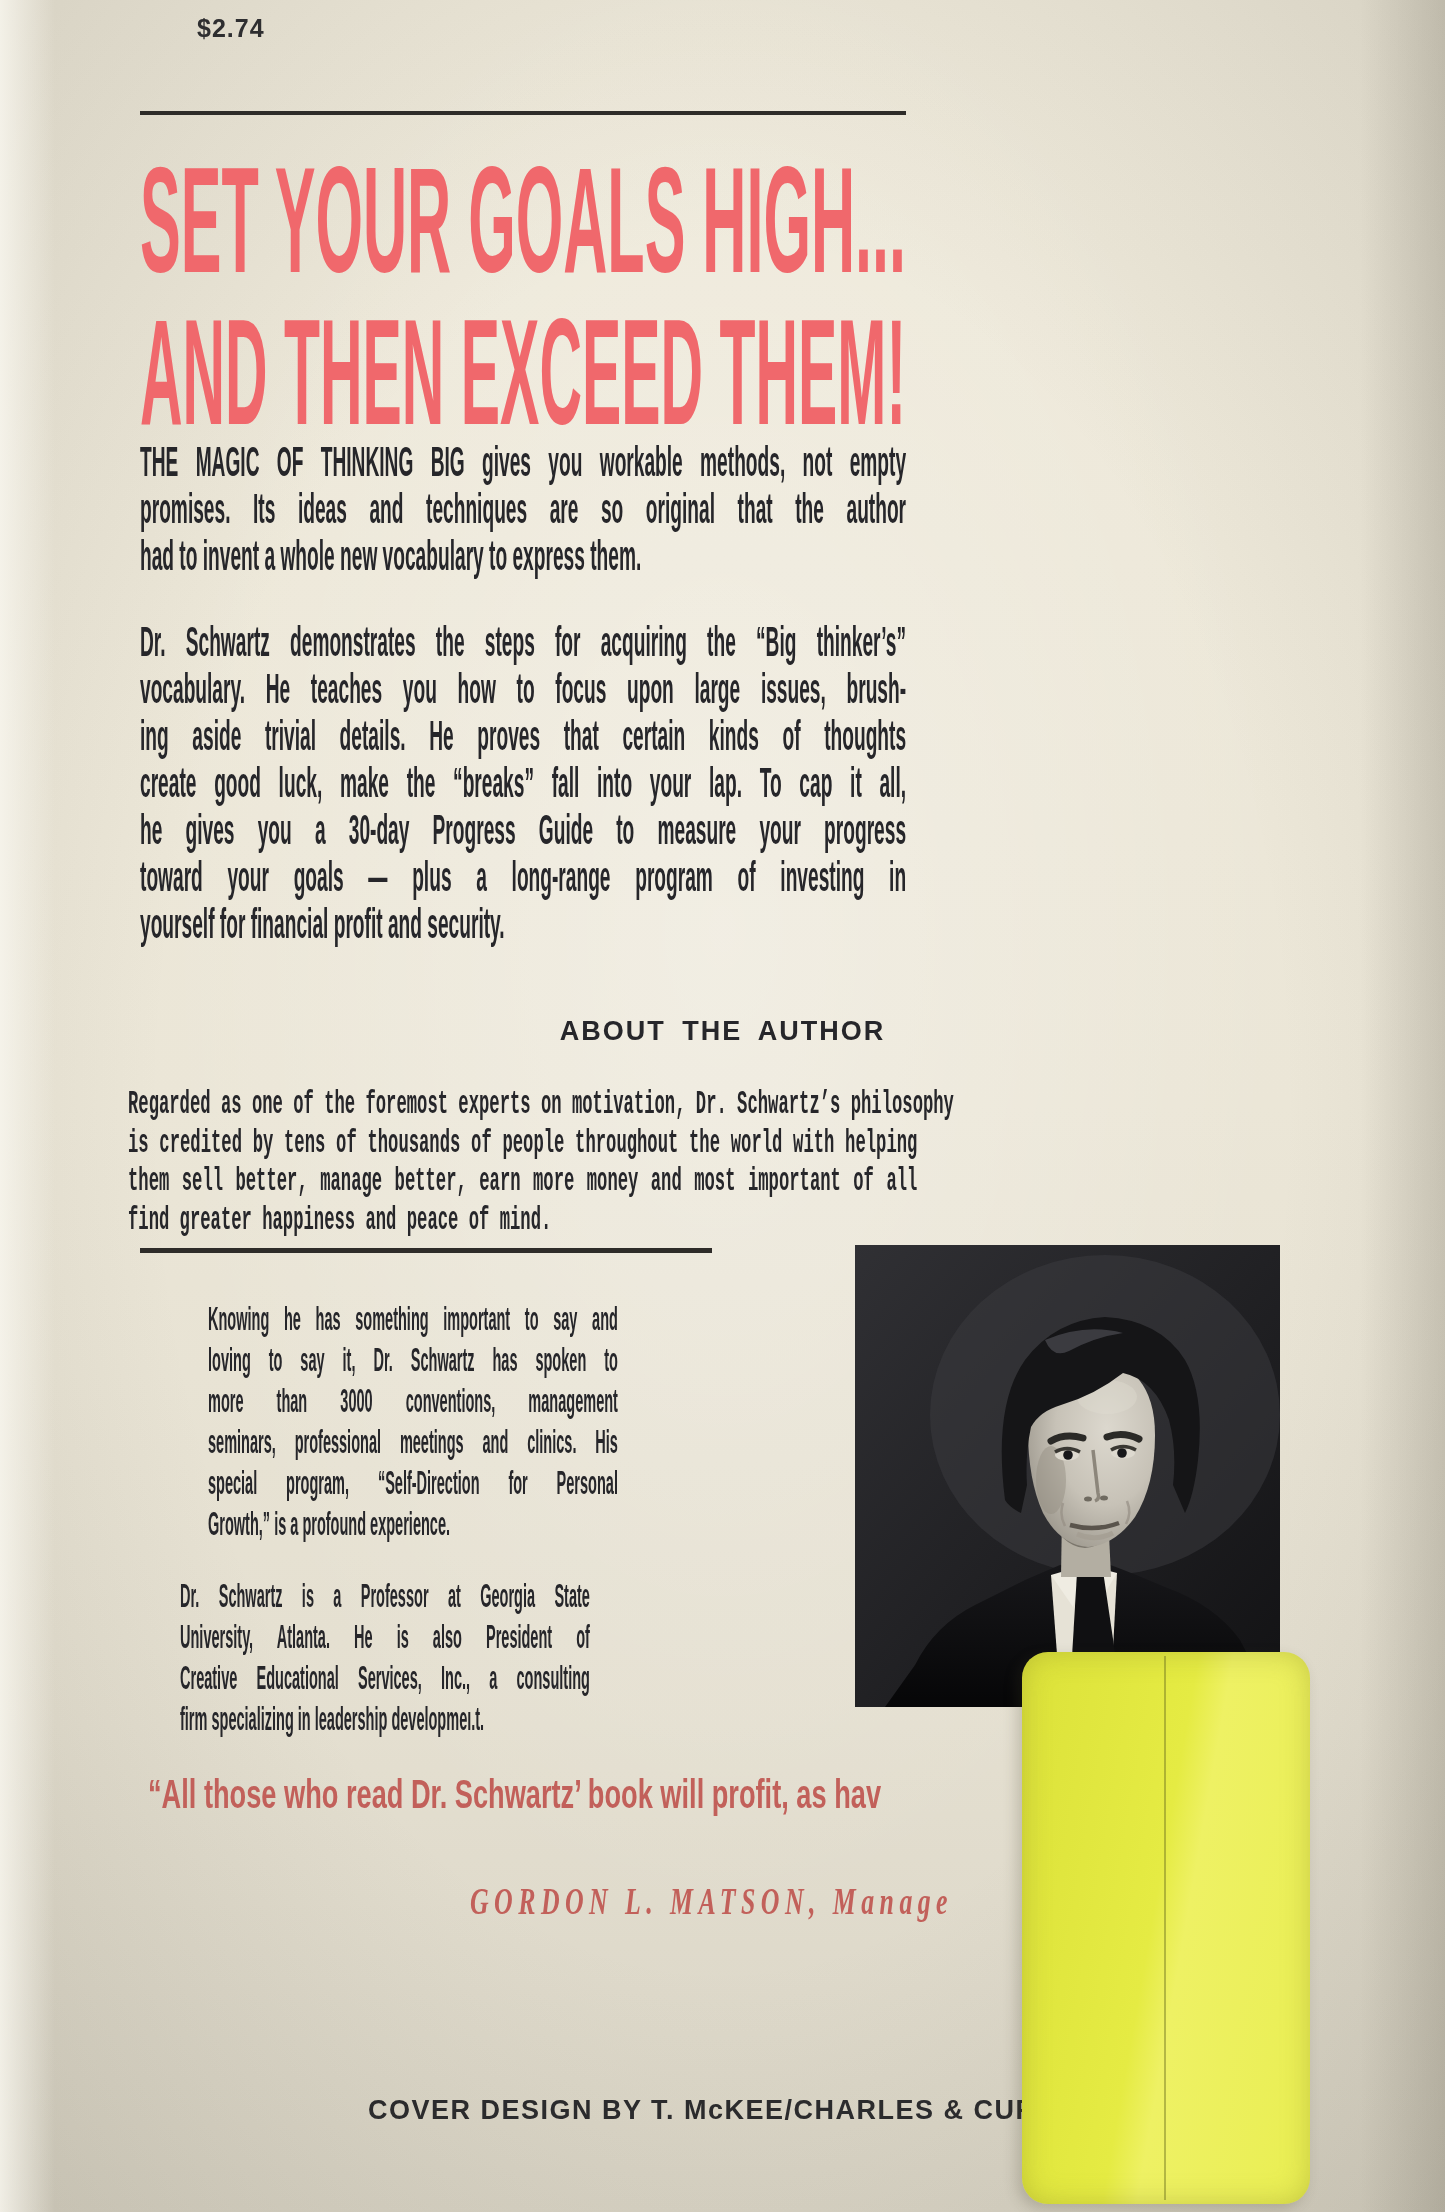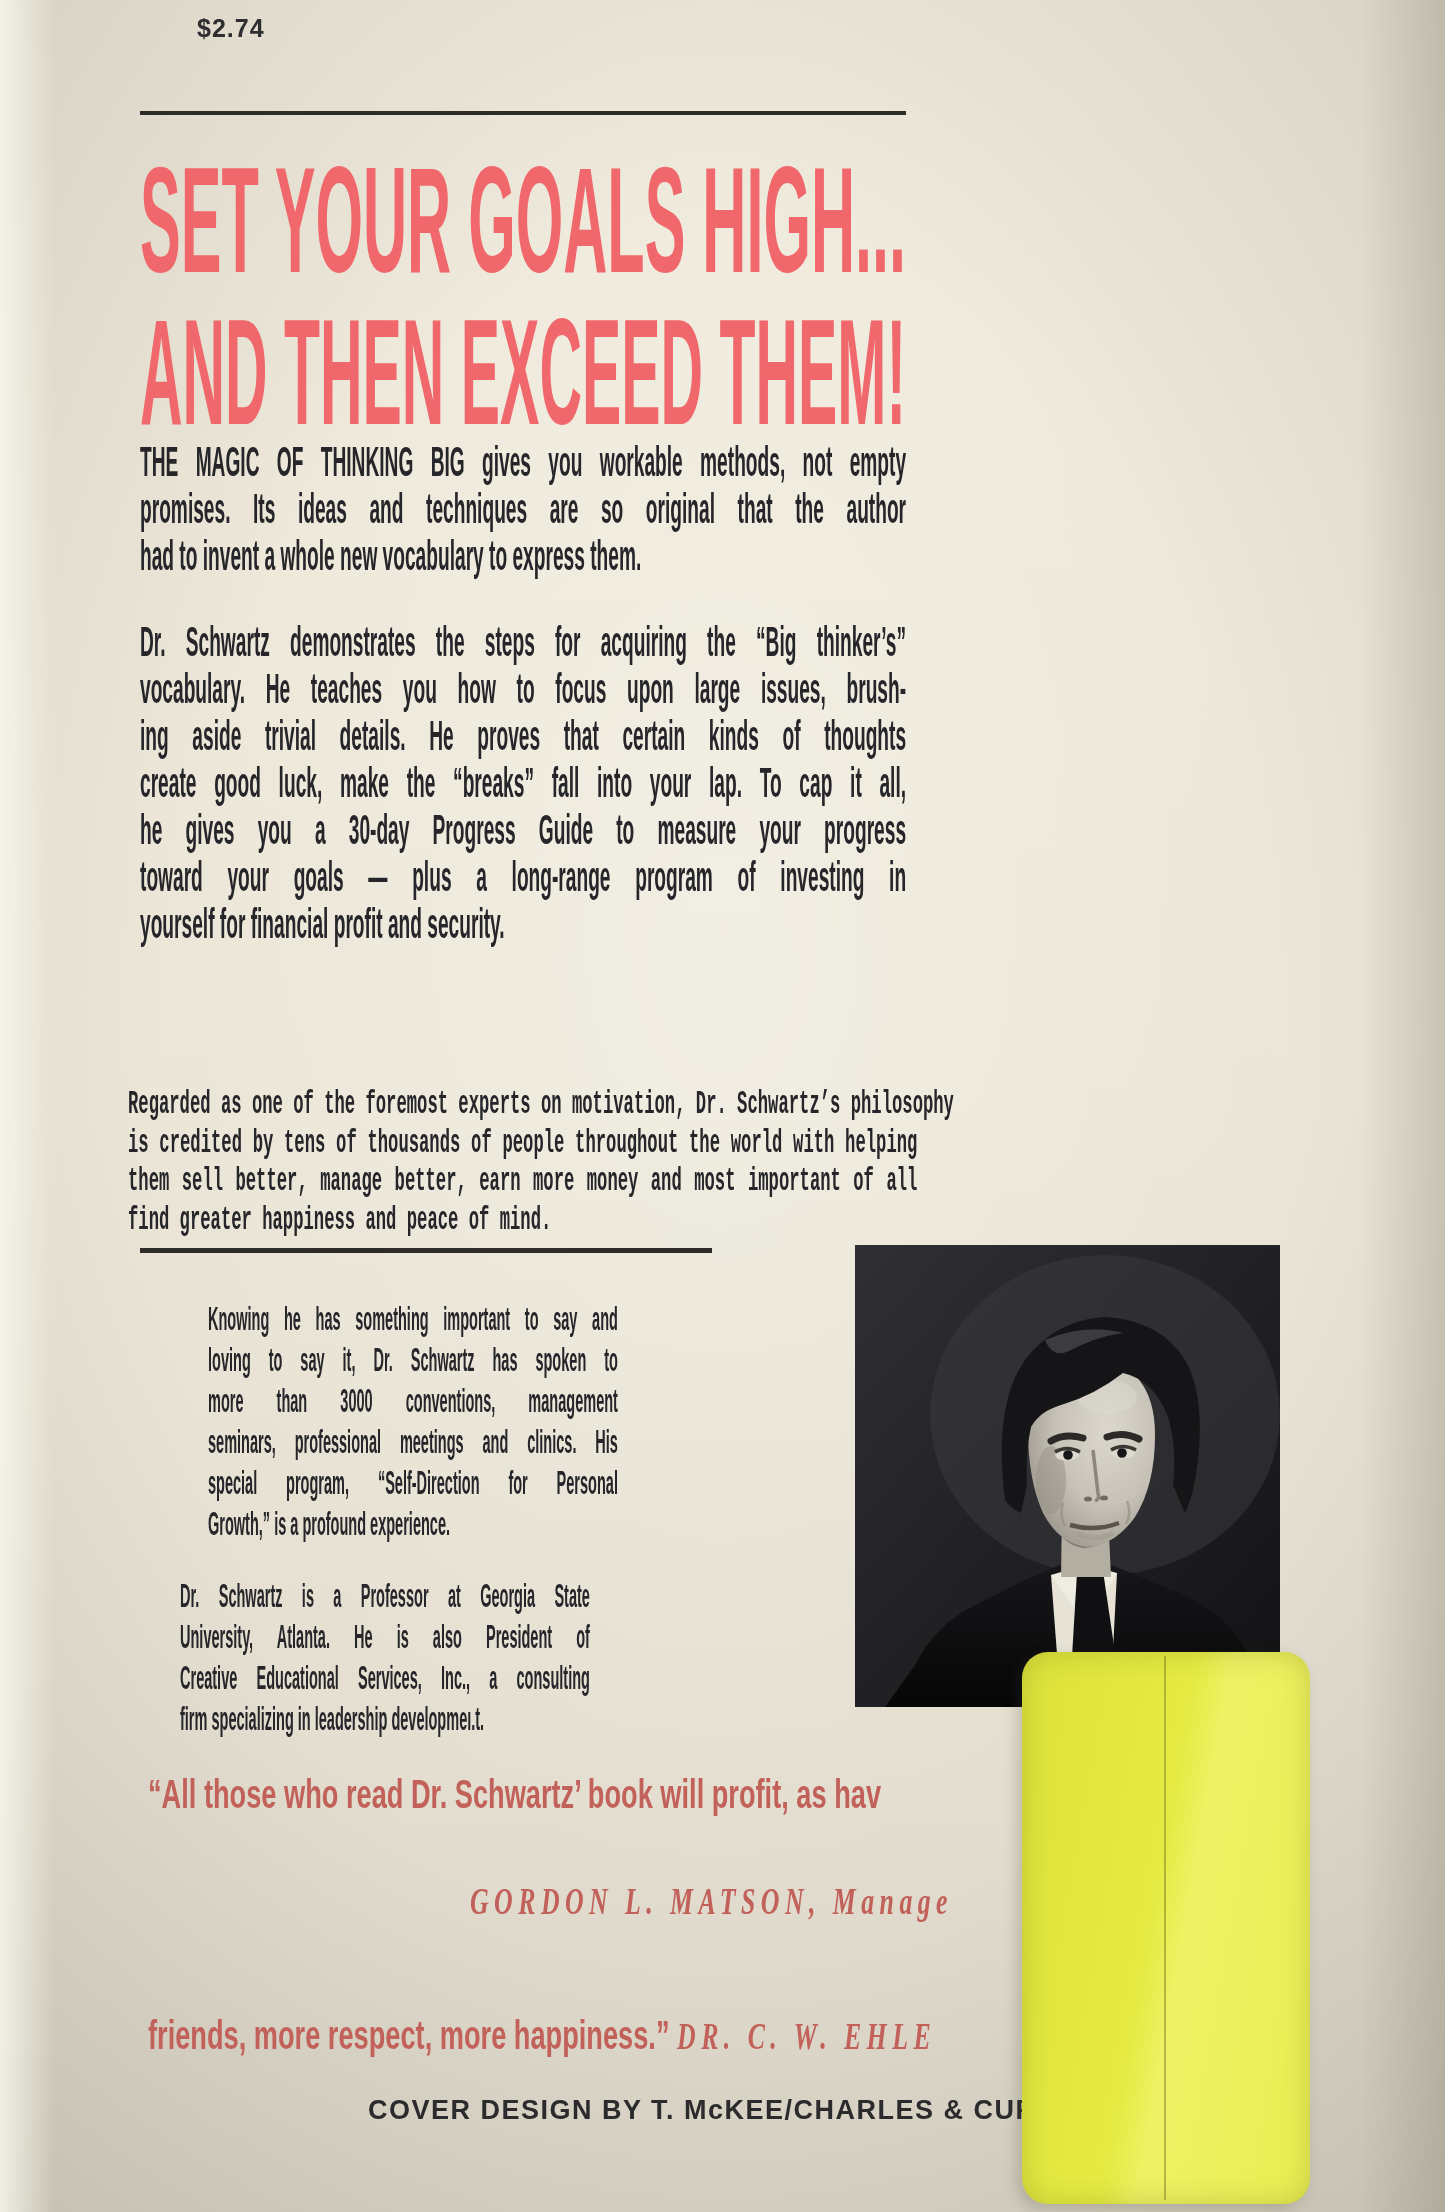--- a/index.html
+++ b/index.html
@@ -70,20 +70,21 @@
           <div class="jline">vocabulary. He teaches you how to focus upon large issues, brush-</div>
           <div class="jline">ing aside trivial details. He proves that certain kinds of thoughts</div>
           <div class="jline">create good luck, make the “breaks” fall into your lap. To cap it all,</div>
           <div class="jline">he gives you a 30-day Progress Guide to measure your progress</div>
           <div class="jline">toward your goals — plus a long-range program of investing in</div>
           <div class="jline jlast">yourself for financial profit and security.</div>
         </div>
     </div>
   </div>
 
+  <div class="abs about-head" style="left:0px; top:1016px; width:1445px;">ABOUT THE AUTHOR</div>
 
   <div class="abs" style="left:128px; top:1085px; width:790px; height:160px;font-family:Liberation Mono, monospace;">
     <div class="cond" style="width:1560px; transform:scaleX(0.506);">
       <div class="body-md">
           <div class="jline">Regarded as one of the foremost experts on motivation, Dr. Schwartz’s philosophy</div>
           <div class="jline">is credited by tens of thousands of people throughout the world with helping</div>
           <div class="jline">them sell better, manage better, earn more money and most important of all</div>
           <div class="jline jlast">find greater happiness and peace of mind.</div>
         </div>
     </div>
@@ -162,25 +163,20 @@
     <path d="M272,256 Q277,268 271,279" stroke="#968f84" stroke-width="2.5" fill="none" opacity="0.7"></path>
   </svg>
 
   <div class="abs" style="left:148px; top:1772px; z-index:3;">
     <div class="quoteline">“All those who read Dr. Schwartz’ book will profit, as hav</div>
   </div>
   <div class="abs" style="left:470px; top:1878px; z-index:3;">
     <div class="quoteline"><span class="attr">GORDON L. MATSON, Manage</span></div>
   </div>
 
-  <div class="abs" style="left:148px; top:2013px; z-index:3;">
-    <div class="quoteline">
-      <span>friends, more respect, more happiness.” </span><span class="attr">DR. C. W. EHLE</span>
-    </div>
-  </div>
 
   <div class="abs footer" style="left:368px; top:2095px; z-index:3;">COVER DESIGN BY T. McKEE/CHARLES &amp; CUF</div>
 
   <div class="note">
     <div class="crease"></div>
   </div>
 
 </div>
 
 </body></html>

